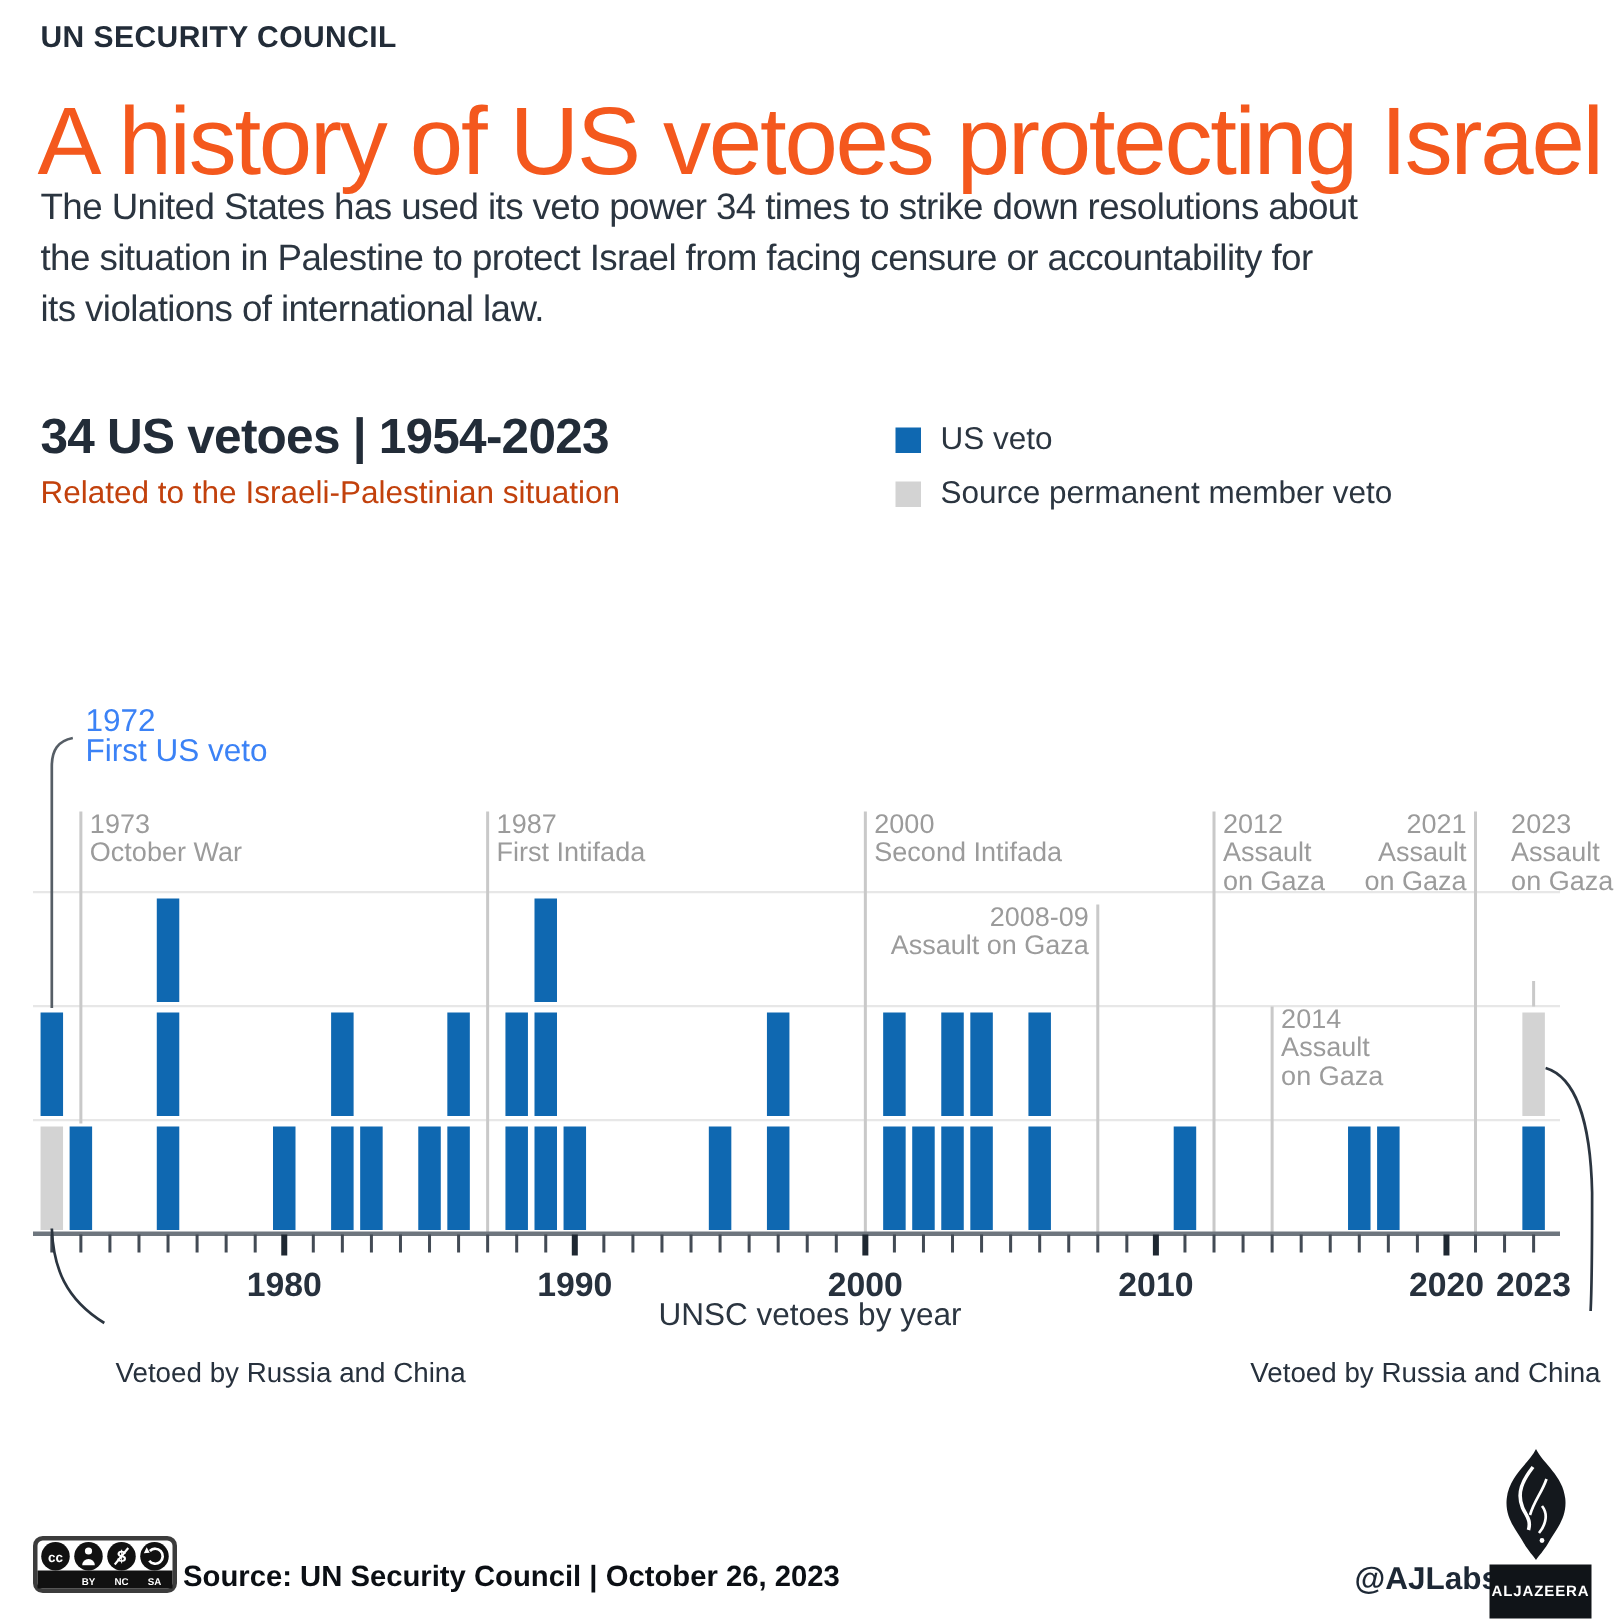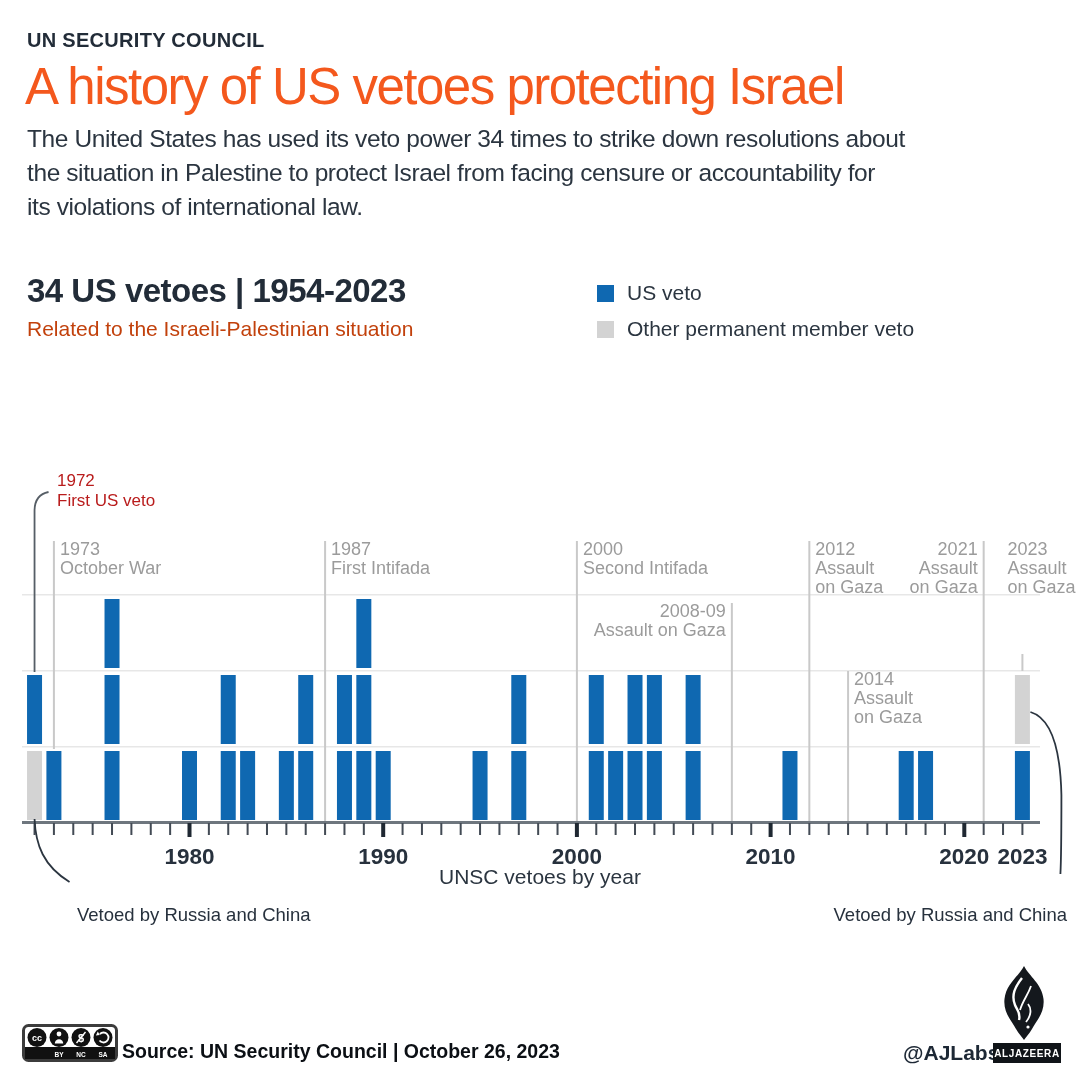--- a/index.html
+++ b/index.html
@@ -1,39 +1,39 @@
 <!DOCTYPE html>
 <html><head>
 <meta charset="utf-8">
 <style>
   html,body{margin:0;padding:0;background:#fff;}
   .canvas{position:relative;width:1080px;height:1080px;background:#fff;overflow:hidden;
           font-family:"Liberation Sans",sans-serif;color:#27313d;}
   .abs{position:absolute;}
-  .kicker{left:27px;top:29px;font-size:20px;font-weight:700;letter-spacing:.3px;color:#222c38;}
-  .title{left:25px;top:57px;font-size:51px;font-weight:400;letter-spacing:-1.5px;color:#f4581d;}
+  .kicker{left:27px;top:14px;font-size:20px;font-weight:700;letter-spacing:.3px;color:#222c38;}
+  .title{left:25px;top:57px;font-size:64px;font-weight:400;letter-spacing:-1.5px;color:#f4581d;}
   .intro{left:27px;top:122px;font-size:24.5px;line-height:34px;letter-spacing:-.4px;color:#2b3540;}
   .chart-title{left:27px;top:272px;font-size:33px;font-weight:700;letter-spacing:-.5px;color:#222c38;text-align:right;}
   .chart-sub{left:27px;top:317px;font-size:21px;color:#c2410c;}
   .legend-row{display:flex;align-items:center;gap:13px;justify-content:flex-end;}
   .legend-row .swatch{width:17px;height:17px;flex:0 0 auto;}
   .legend-row .lab{font-size:21px;color:#2b3540;}
   #legend-us{left:597px;top:281px;}
   #legend-other{left:597px;top:317px;}
-  .callout-dark{font-size:17px;line-height:19.5px;color:#b91c1c;}
+  .callout-dark{font-size:21px;line-height:19.5px;color:#3b82f6;}
   #callout-1972{left:57px;top:471px;}
   .veto-note{font-size:18.5px;color:#27313d;margin-top:32px;}
   #veto-note-left{left:77px;top:872px;}
   #veto-note-right{right:13px;top:872px;text-align:right;}
   .caption{left:0;top:865px;width:1080px;text-align:center;font-size:21px;color:#2b3540;}
   #chart-svg{left:0;top:0;pointer-events:none;}
   svg{font-family:"Liberation Sans",sans-serif;}
   .source{left:122px;top:1040px;font-size:19.5px;font-weight:700;color:#0b0f14;}
   .ajlabs{left:903px;top:1041px;font-size:21px;font-weight:700;color:#1d2835;}
-  .aj-box{left:993px;top:1043px;width:68px;height:20px;background:#101418;color:#fff;
+  .aj-box{left:993px;top:1043px;width:68px;height:36px;background:#101418;color:#fff;
           display:flex;align-items:center;justify-content:center;font-size:10px;font-weight:700;letter-spacing:.6px;}
   #cc-badge{left:22px;top:1024px;}
   #aj-flame{left:998px;top:964px;}
 </style>
 </head>
 <body>
 
 <div class="canvas">
 
   <div class="abs kicker">UN SECURITY COUNCIL</div>
@@ -46,21 +46,21 @@
 
   <div class="abs chart-title">34 US vetoes | 1954-2023</div>
   <div class="abs chart-sub">Related to the Israeli-Palestinian situation</div>
 
   <div class="abs legend-row" id="legend-us">
     <span class="swatch" id="swatch-us" style="background: rgb(15, 104, 177);"></span>
     <span class="lab">US veto</span>
   </div>
   <div class="abs legend-row" id="legend-other">
     <span class="swatch" id="swatch-other" style="background: rgb(211, 211, 211);"></span>
-    <span class="lab">Other permanent member veto</span>
+    <span class="lab">Source permanent member veto</span>
   </div>
 
   <svg class="abs" id="chart-svg" width="1080" height="1080" viewBox="0 0 1080 1080">
       <rect x="22" y="746" width="1018" height="1.5" fill="#e7e7e7"></rect>
       <rect x="22" y="670" width="1018" height="1.5" fill="#e7e7e7"></rect>
       <rect x="22" y="594" width="1018" height="1.5" fill="#e7e7e7"></rect>
       <rect x="52.91" y="541" width="2" height="208" fill="#c9c9c9"></rect>
       <text x="59.91" y="555" text-anchor="start" fill="#9b9b9b" font-size="18">1973</text>
       <text x="59.91" y="574" text-anchor="start" fill="#9b9b9b" font-size="18">October War</text>
       <rect x="324.09000000000003" y="541" width="2" height="281" fill="#c9c9c9"></rect>

